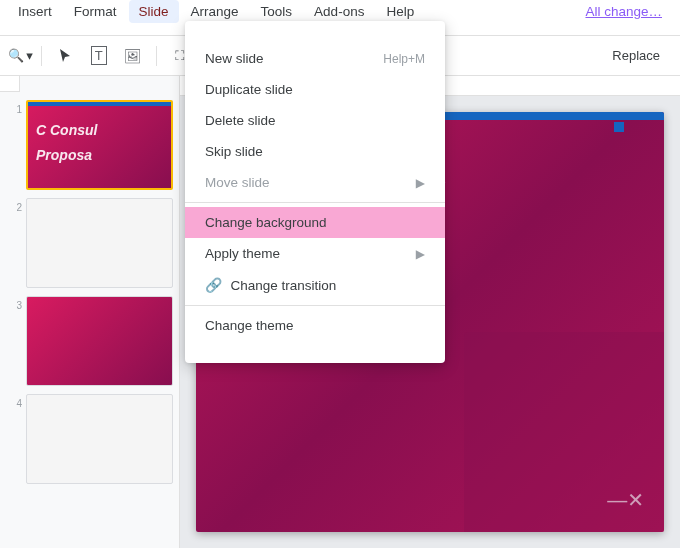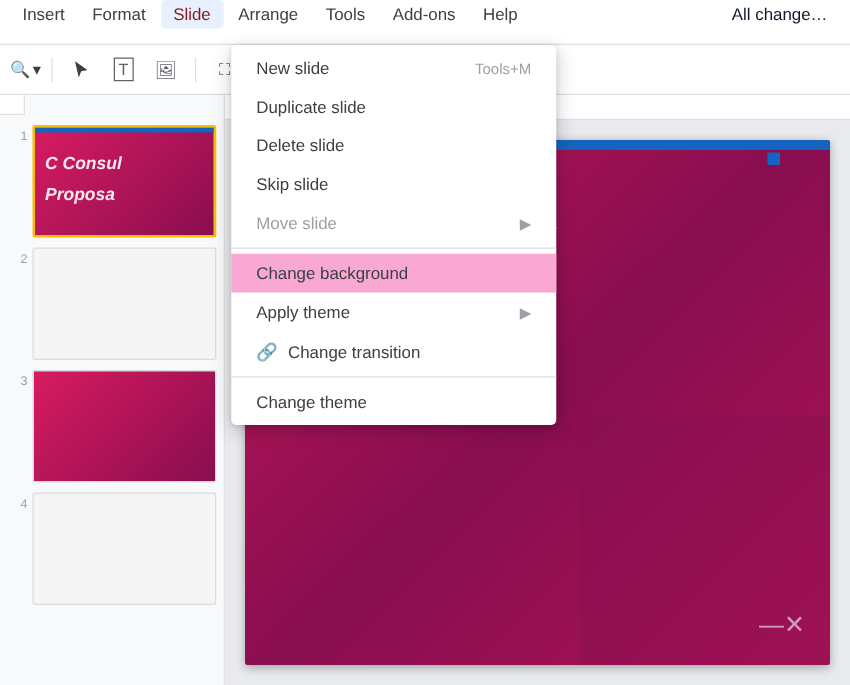--- a/index.html
+++ b/index.html
@@ -30,22 +30,23 @@
       color: #3c4043;
       cursor: pointer;
       border-radius: 4px;
       white-space: nowrap;
     }
     .menubar-item.active {
       background: #e8f0fe;
       color: #7f1d1d;
     }
     .menubar-item.all-changes {
-      color: #0f172a;
+      color: #8b5cf6;
       margin-left: auto;
+      text-decoration: underline;
     }
 
     
     .toolbar {
       display: flex;
       align-items: center;
       height: 40px;
       background: #fff;
       border-bottom: 1px solid #e0e0e0;
       padding: 0 8px;
@@ -200,28 +201,28 @@
       position: absolute;
       bottom: 20px;
       right: 20px;
       color: white;
       font-size: 20px;
     }
 
     
     .dropdown-menu {
       position: absolute;
-      top: 36px;
+      top: 21px;
       left: 185px;
       width: 260px;
       background: #fff;
       border-radius: 4px;
       box-shadow: 0 4px 16px rgba(0,0,0,0.2), 0 1px 4px rgba(0,0,0,0.1);
       z-index: 1000;
-      padding: 3px 0;
+      padding: 22px 0;
     }
     .menu-item {
       display: flex;
       align-items: center;
       padding: 8px 20px;
       font-size: 13.5px;
       color: #3c4043;
       cursor: pointer;
       position: relative;
       white-space: nowrap;
@@ -285,20 +286,21 @@
   <div class="toolbar-btn">
     <span>🖼</span>
   </div>
   <div class="toolbar-divider"></div>
   <div class="toolbar-btn">
     <span style="font-size:13px;">⛶</span>
   </div>
   <div class="toolbar-btn">
     <span style="font-size:13px;">⬡</span>
   </div>
+  <div class="replace-btn">Replace</div>
 </div>
 
 <div class="main">
 
   <div class="slide-panel">
     <div style="width:20px;height:16px;border-right:1px solid #e0e0e0;border-bottom:1px solid #e0e0e0;position:absolute;top:0;left:0;background:#fff;z-index:2;"></div>
     <div style="display:flex;flex-direction:column;gap:0;padding-top:20px;">
 
       <div class="slide-number-row" style="padding: 4px 6px;">
         <span class="slide-number">1</span>
@@ -345,21 +347,21 @@
 
       <div style="position:absolute;bottom:0;right:0;width:200px;height:200px;background:rgba(136,14,79,0.4);border-radius:4px 0 0 0;"></div>
     </div>
   </div>
 </div>
 
 <div class="dropdown-menu">
 
   <div class="menu-item">
     <span>New slide</span>
-    <span class="menu-shortcut">Tools+M</span>
+    <span class="menu-shortcut">Help+M</span>
   </div>
 
   <div class="menu-item">
     <span>Duplicate slide</span>
   </div>
 
   <div class="menu-item">
     <span>Delete slide</span>
   </div>
 

